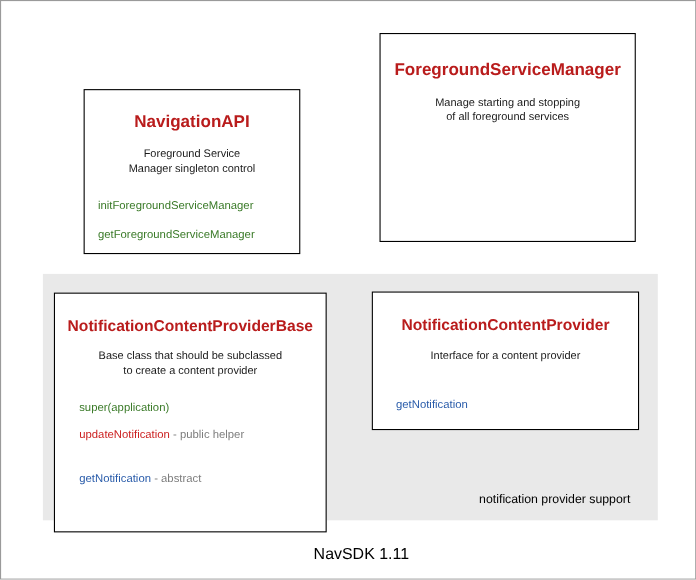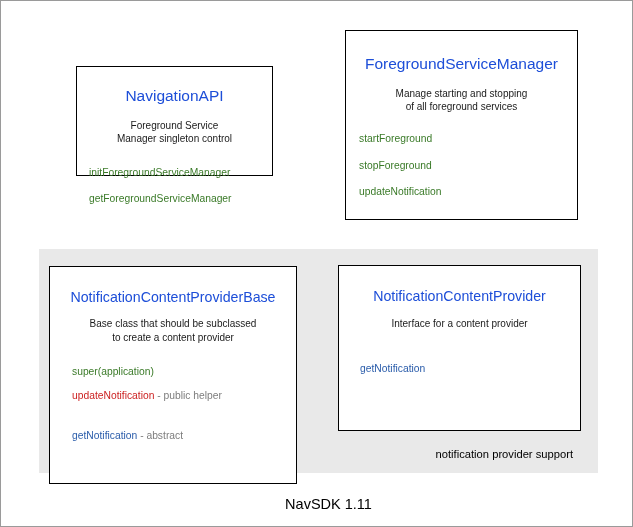--- a/index.html
+++ b/index.html
@@ -24,23 +24,23 @@
     background: #e9e9e9;
   }
   .class-box {
     position: absolute;
     background: #ffffff;
     border: 1.6px solid #000000;
     box-sizing: border-box;
   }
   .box-title {
     text-align: center;
-    color: #1d4ed8;
+    color: #b91c1c;
     font-size: 15.5px;
-    font-weight: 400;
+    font-weight: 700;
     line-height: 1.15;
     white-space: nowrap;
   }
   .box-title.small {
     font-size: 14.2px;
   }
   .box-desc {
     text-align: center;
     color: #1a1a1a;
     font-size: 10px;
@@ -77,21 +77,21 @@
     padding-left: 12px;
   }
 </style>
 </head>
 <body>
 
 <div id="canvas">
 
   <div class="panel" style="left: 38px; top: 248px; width: 559px; height: 224px; background: rgb(233, 233, 233);"></div>
 
-  <div class="class-box" style="left:75px; top:65px; width:197px; height:110px;">
+  <div class="class-box" style="left:75px; top:80px; width:197px; height:150px;">
     <div class="box-title" style="margin-top:20px;">NavigationAPI</div>
     <div class="box-desc" style="margin-top:14px;">
       <div>Foreground Service</div>
       <div>Manager singleton control</div>
     </div>
     <ul class="members" style="margin-top:22px; margin-left:12px;">
       <li class="member" style="margin-bottom:13px;">
         <span class="m-green">initForegroundServiceManager</span><span class="m-note"></span>
       </li>
       <li class="member">
@@ -99,31 +99,20 @@
       </li>
     </ul>
   </div>
 
   <div class="class-box" style="left:344px; top:29px; width:233px; height:190px;">
     <div class="box-title" style="margin-top:24px;">ForegroundServiceManager</div>
     <div class="box-desc" style="margin-top:14px;">
       <div>Manage starting and stopping</div>
       <div>of all foreground services</div>
     </div>
-    <ul class="members" style="margin-top:20px; margin-left:13px;">
-      <li class="member" style="margin-bottom:14px;">
-        <span class="m-green">startForeground</span><span class="m-note"></span>
-      </li>
-      <li class="member" style="margin-bottom:14px;">
-        <span class="m-green">stopForeground</span><span class="m-note"></span>
-      </li>
-      <li class="member">
-        <span class="m-green">updateNotification</span><span class="m-note"></span>
-      </li>
-    </ul>
   </div>
 
   <div class="class-box" style="left:48px; top:265px; width:248px; height:218px;">
     <div class="box-title small" style="margin-top:22px;">NotificationContentProviderBase</div>
     <div class="box-desc" style="margin-top:12px;">
       <div>Base class that should be subclassed</div>
       <div>to create a content provider</div>
     </div>
     <ul class="members" style="margin-top:22px; margin-left:22px;">
       <li class="member" style="margin-bottom:12px;">
@@ -131,21 +120,21 @@
       </li>
       <li class="member" style="margin-bottom:28px;">
         <span class="m-red">updateNotification</span><span class="m-note"> - public helper</span>
       </li>
       <li class="member">
         <span class="m-blue">getNotification</span><span class="m-note"> - abstract</span>
       </li>
     </ul>
   </div>
 
-  <div class="class-box" style="left:337px; top:264px; width:243px; height:166px;">
+  <div class="class-box" style="left:337px; top:264px; width:243px; height:126px;">
     <div class="box-title small" style="margin-top:22px;">NotificationContentProvider</div>
     <div class="box-desc" style="margin-top:13px;">
       <div>Interface for a content provider</div>
     </div>
     <ul class="members" style="margin-top:32px; margin-left:21px;">
       <li class="member">
         <span class="m-blue">getNotification</span><span class="m-note"></span>
       </li>
     </ul>
   </div>

